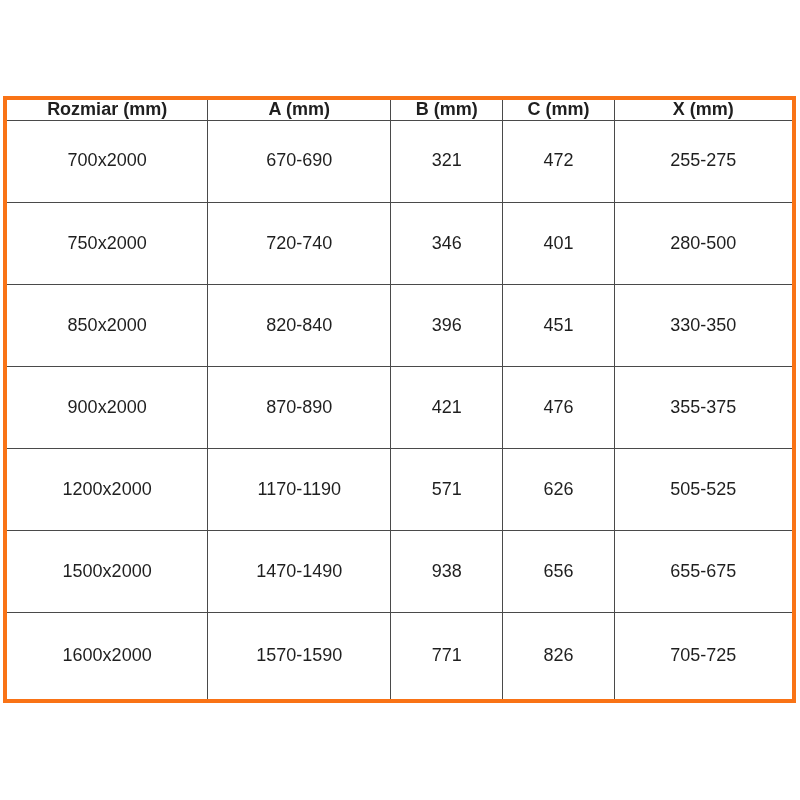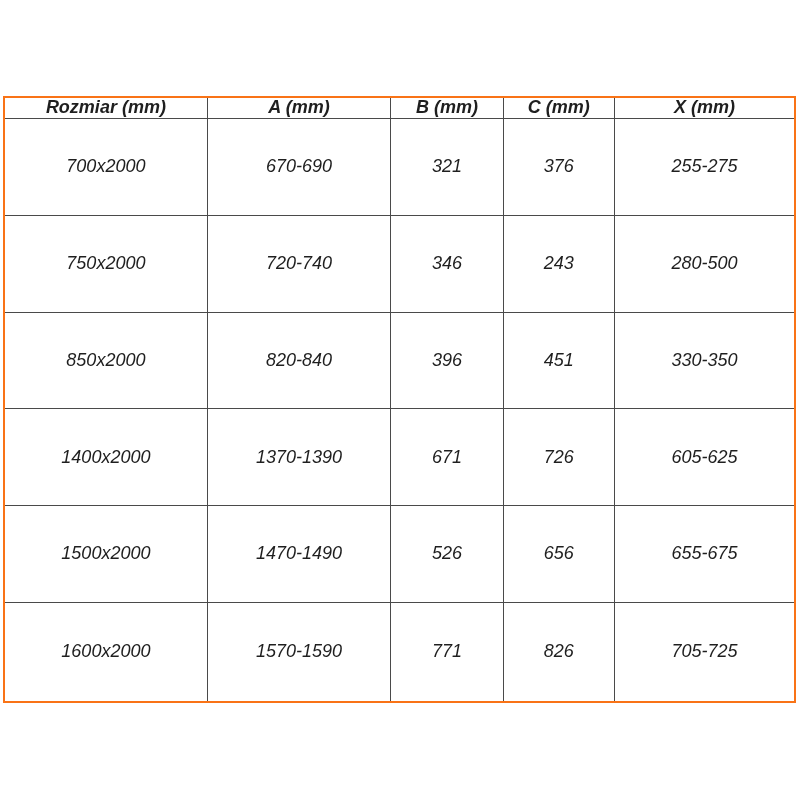--- a/index.html
+++ b/index.html
@@ -29,22 +29,21 @@
   table.size-table td {
     border: 1px solid #4a4a4a;
     text-align: center;
     vertical-align: middle;
     color: #1f1f1f;
     font-size: 18px;
     padding: 0;
     line-height: 1.1;
   }
   table.size-table {
-    border: 2px solid #f97316;
-    font-style: italic;
+    border: 4px solid #f97316;
   }
   table.size-table th {
     font-weight: bold;
   }
   table.size-table td {
     font-weight: normal;
   }
   col.c1 { width: 25.7%; }
   col.c2 { width: 23.2%; }
   col.c3 { width: 14.2%; }
@@ -70,48 +69,55 @@
           <th>B (mm)</th>
           <th>C (mm)</th>
           <th>X (mm)</th>
         </tr>
     </thead>
     <tbody>
         <tr>
           <td>700x2000</td>
           <td>670-690</td>
           <td>321</td>
-          <td>376</td>
+          <td>472</td>
           <td>255-275</td>
         </tr>
         <tr>
           <td>750x2000</td>
           <td>720-740</td>
           <td>346</td>
-          <td>243</td>
+          <td>401</td>
           <td>280-500</td>
         </tr>
         <tr>
           <td>850x2000</td>
           <td>820-840</td>
           <td>396</td>
           <td>451</td>
           <td>330-350</td>
         </tr>
         <tr>
-          <td>1400x2000</td>
-          <td>1370-1390</td>
-          <td>671</td>
-          <td>726</td>
-          <td>605-625</td>
+          <td>900x2000</td>
+          <td>870-890</td>
+          <td>421</td>
+          <td>476</td>
+          <td>355-375</td>
+        </tr>
+        <tr>
+          <td>1200x2000</td>
+          <td>1170-1190</td>
+          <td>571</td>
+          <td>626</td>
+          <td>505-525</td>
         </tr>
         <tr>
           <td>1500x2000</td>
           <td>1470-1490</td>
-          <td>526</td>
+          <td>938</td>
           <td>656</td>
           <td>655-675</td>
         </tr>
         <tr>
           <td>1600x2000</td>
           <td>1570-1590</td>
           <td>771</td>
           <td>826</td>
           <td>705-725</td>
         </tr>

